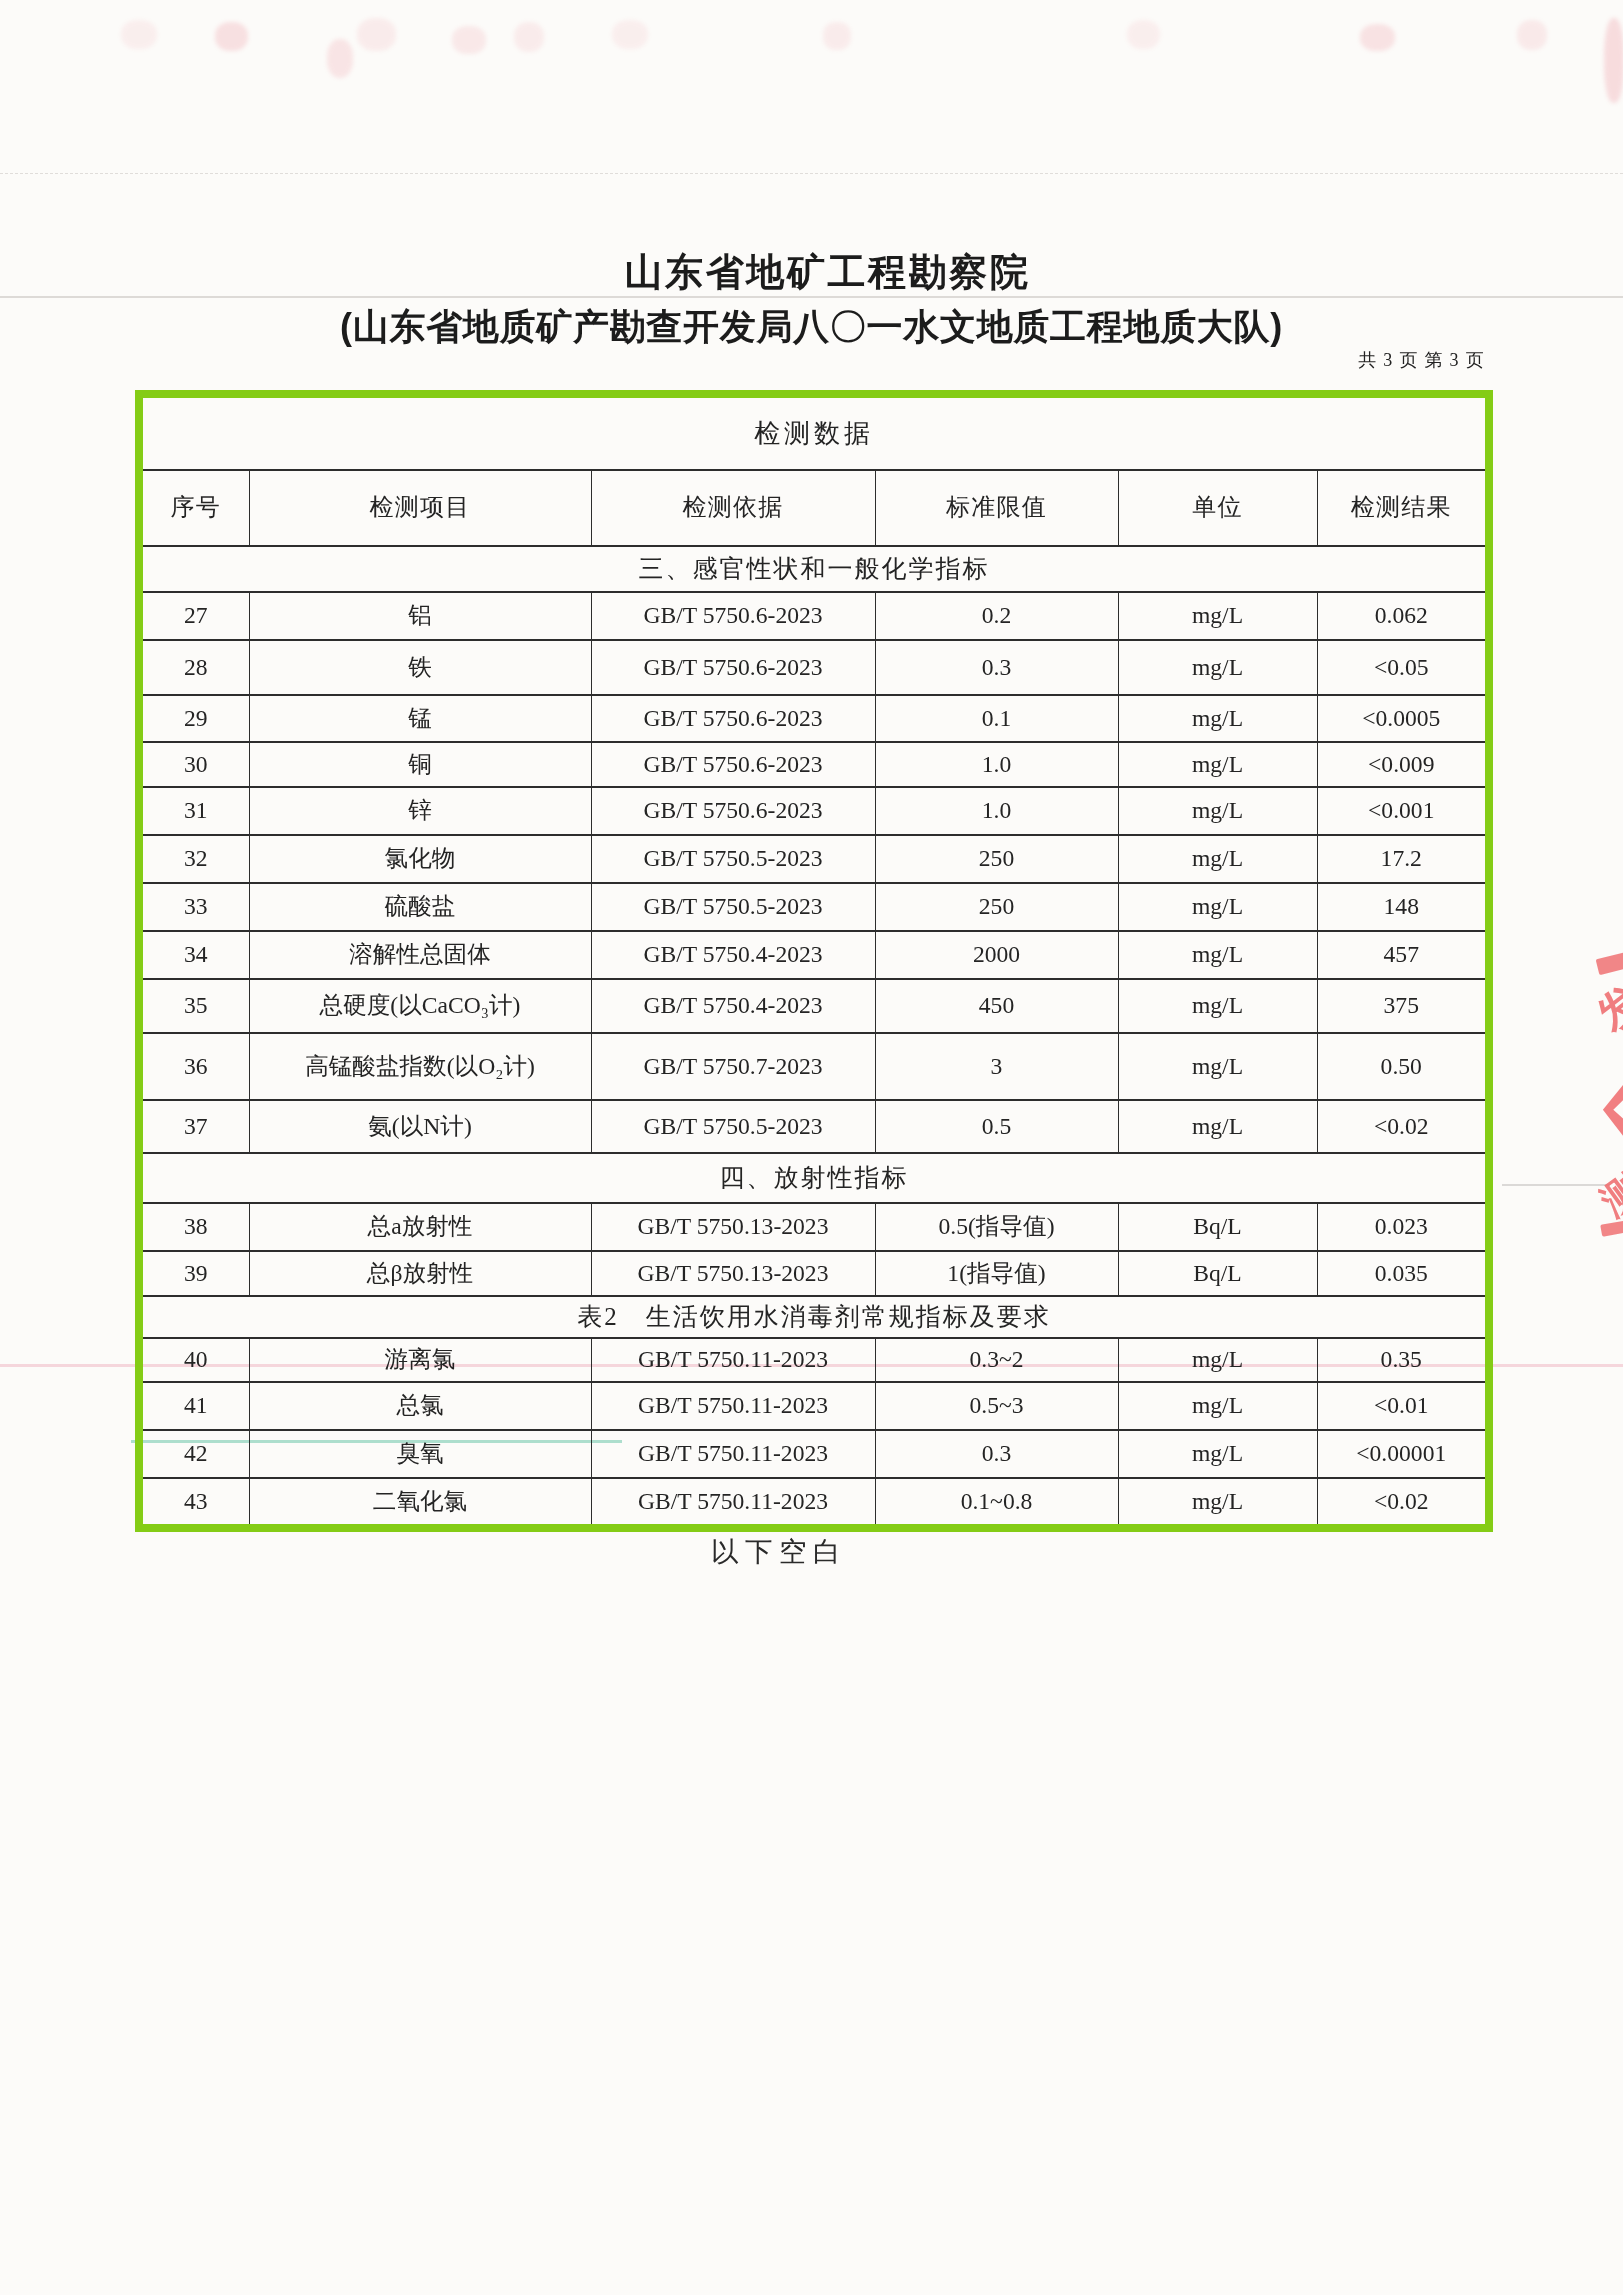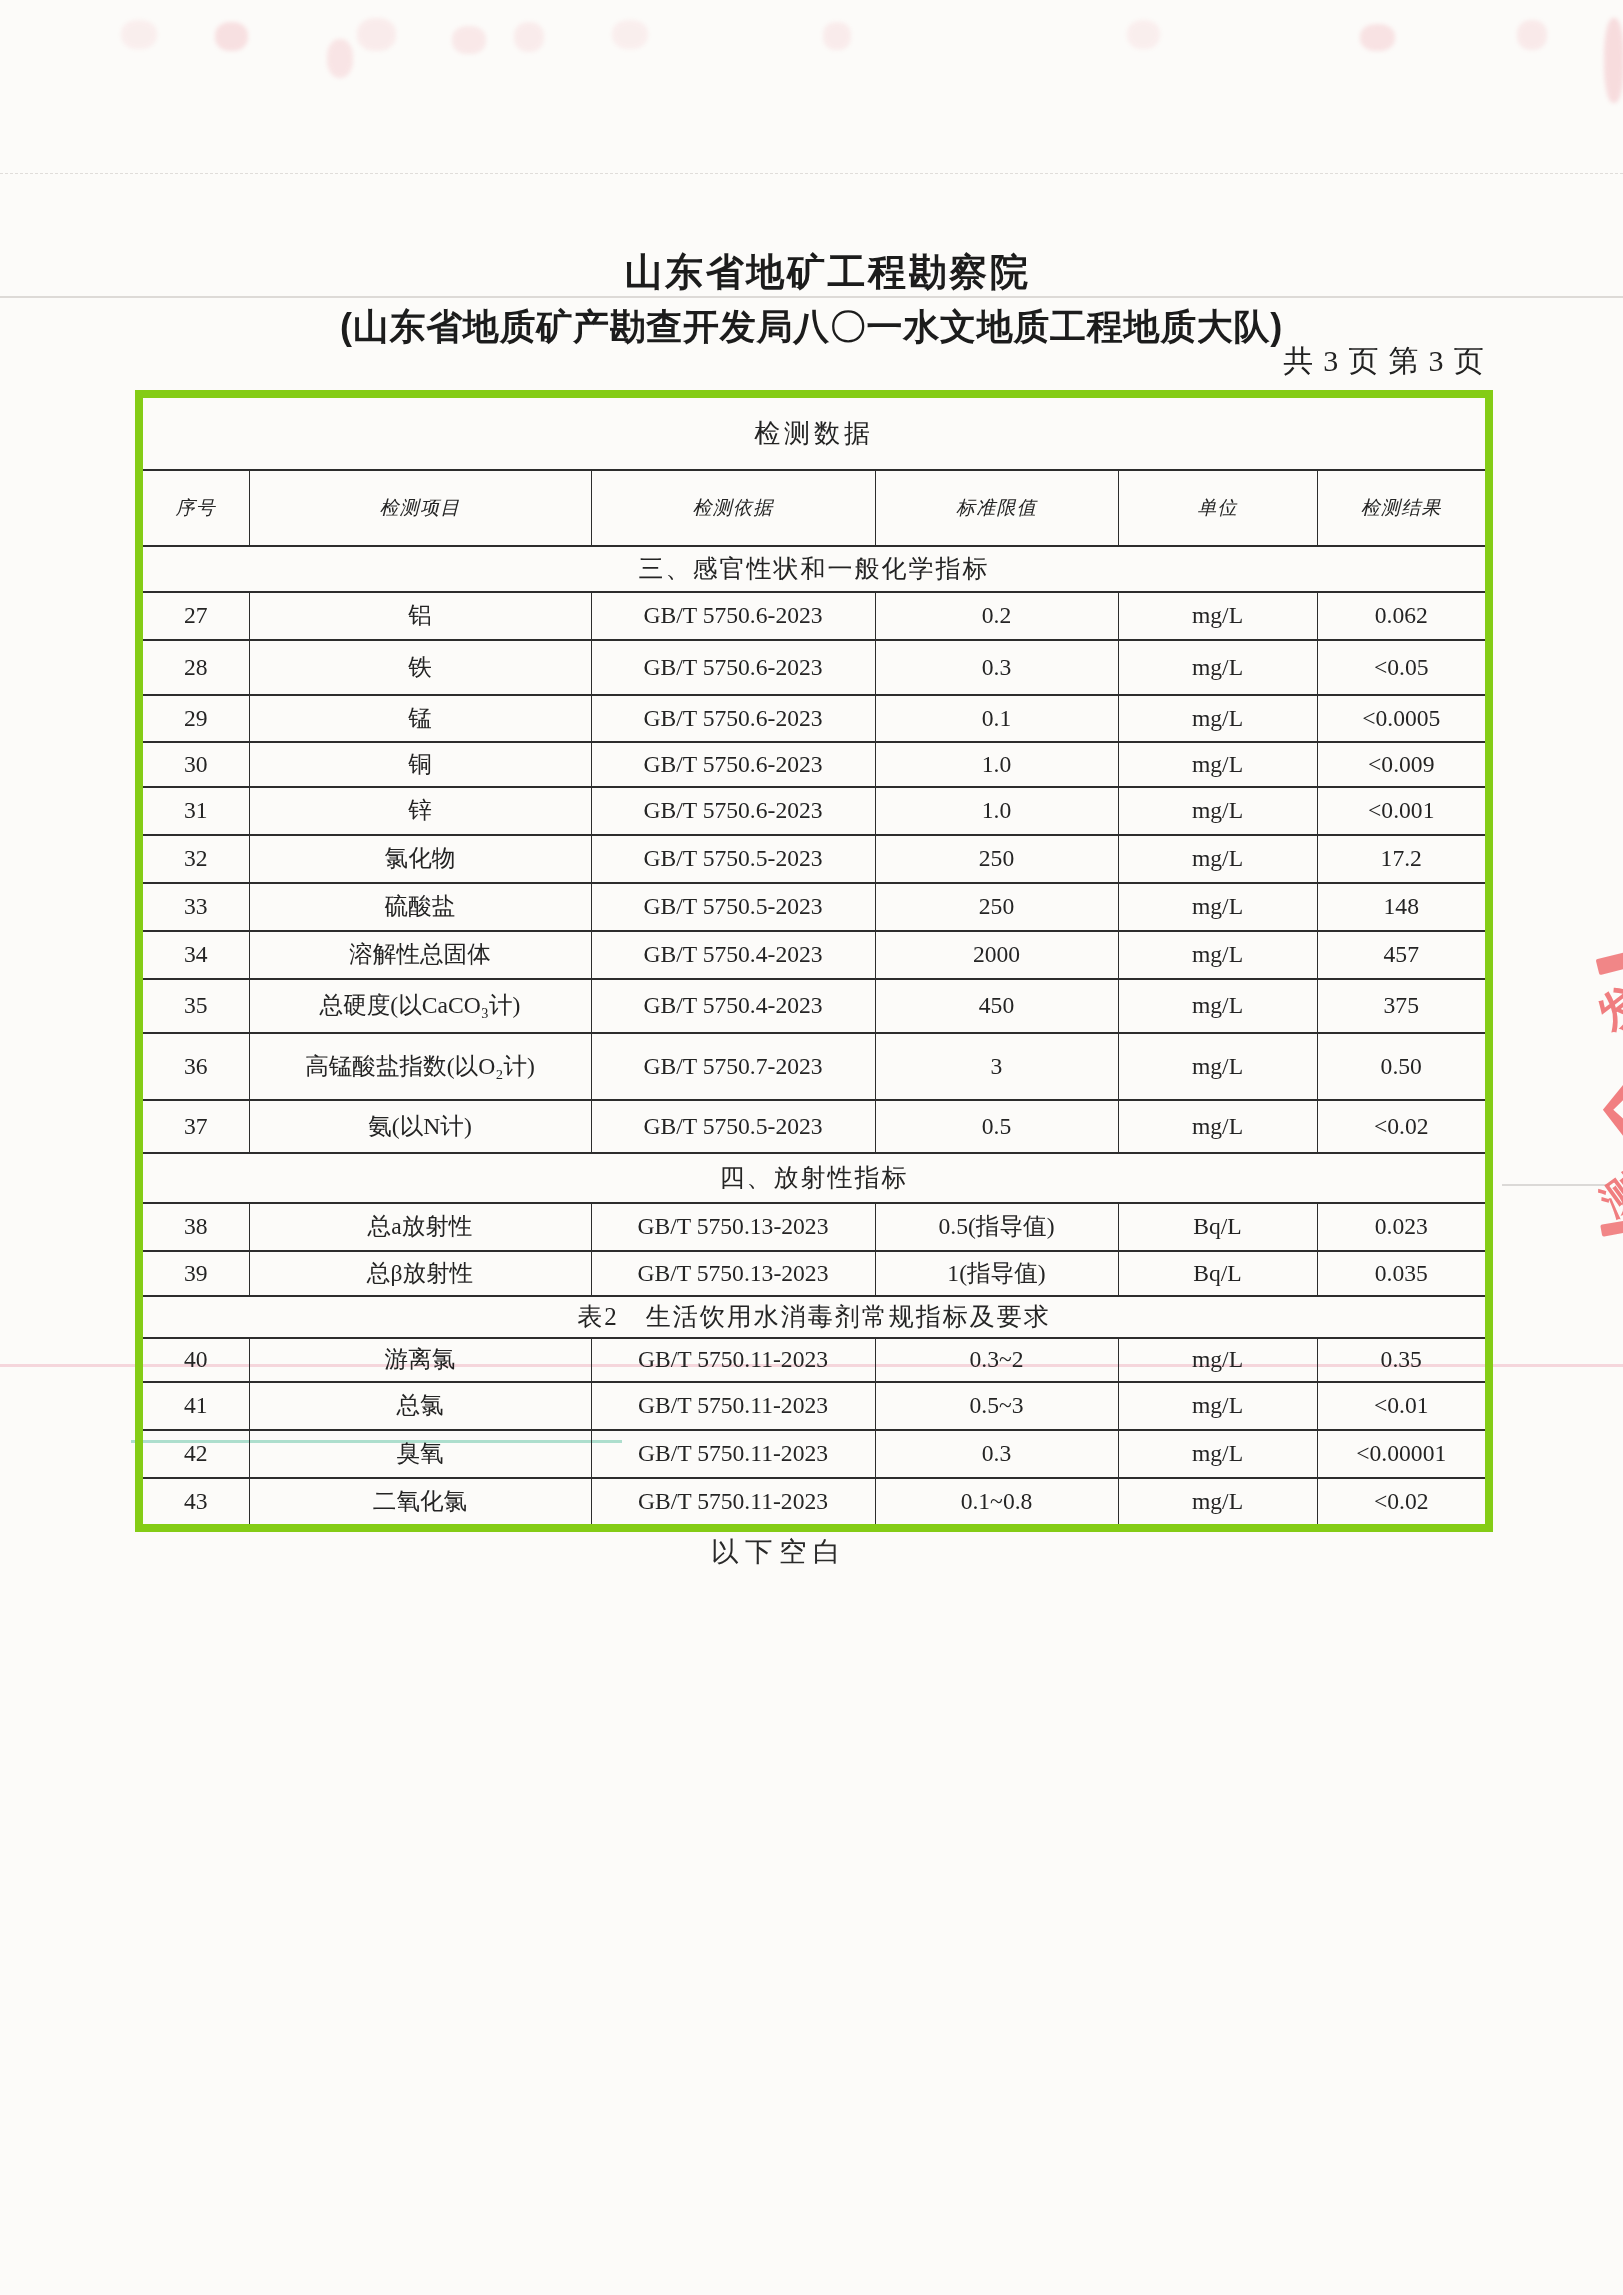--- a/index.html
+++ b/index.html
@@ -22,41 +22,41 @@
   }
   .org-subtitle{
     position:absolute;top:306px;left:0;width:100%;
     text-align:center;
     font-family:"Liberation Sans","DejaVu Sans",sans-serif;
     font-weight:700;font-size:36px;line-height:41px;color:#1c1c1c;
     letter-spacing:0.7px;
   }
   .page-info{
     position:absolute;top:347px;right:138px;
-    font-size:30px;line-height:27.5px;color:#222;
+    font-size:18px;line-height:27.5px;color:#222;
     letter-spacing:1.3px;
   }
   
   table.report{
     position:absolute;left:135px;top:390px;
     width:1351px;
     border-collapse:collapse;
     table-layout:fixed;
   }
   table.report td{
     border:1.3px solid #2d2d2d;
     border-top-width:2px;border-bottom-width:2px;
     text-align:center;vertical-align:middle;
     font-size:23.6px;line-height:1.15;
     padding:0 3.9px;
     overflow:hidden;
     color:#242424;
   }
   table.report td.span-title{font-size:26px;letter-spacing:3.9px;}
-  table.report td.col-head{font-size:19px;letter-spacing:1.3px;font-style:italic;}
+  table.report td.col-head{font-size:24px;letter-spacing:1.3px;}
   table.report td.section{font-size:25px;letter-spacing:2px;}
   table.report{border:8px solid #84cc16;}
   
   .below-blank{
     position:absolute;top:1534px;left:135px;width:1350px;
     text-align:center;transform:translateX(-31px);
     font-size:27.5px;letter-spacing:6.5px;color:#2a2a2a;
   }
   
   .artifact{position:absolute;pointer-events:none;}

